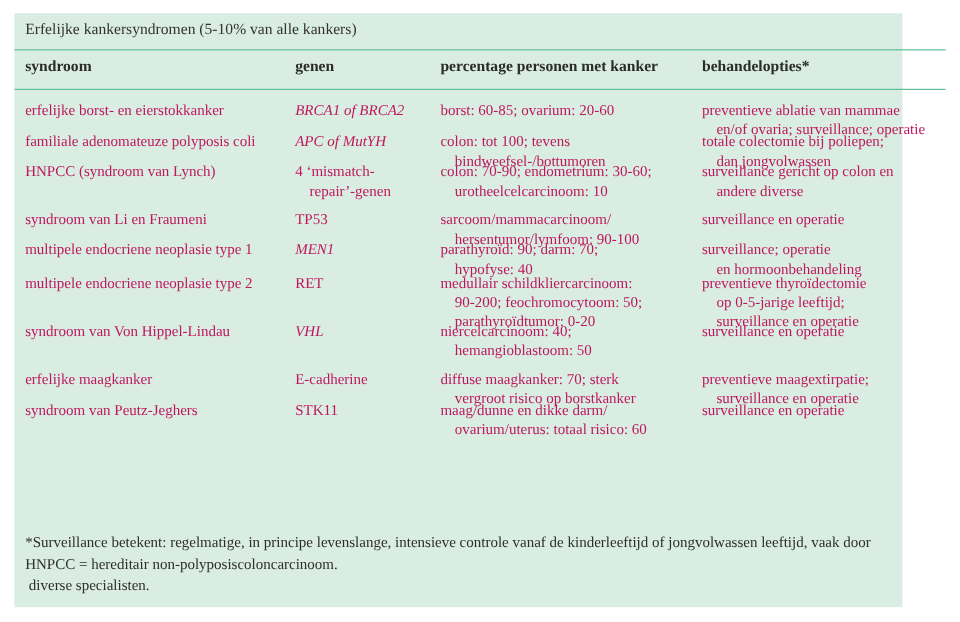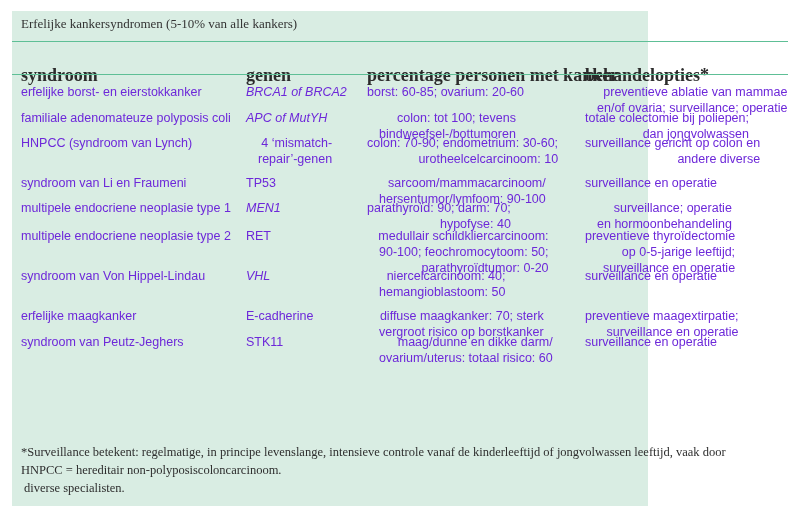--- a/index.html
+++ b/index.html
@@ -11,21 +11,21 @@
       overflow: hidden;
     }
     body {
       font-family: "DejaVu Serif", "Liberation Serif", serif;
       color: #2b2b2b;
     }
     .box {
       position: absolute;
       left: 12px;
       top: 11px;
-      width: 636px;
+      width: 740px;
       height: 495px;
       background: #d9ede3;
     }
     .title {
       position: absolute;
       left: 9px;
       top: 5px;
       font-family: "Liberation Serif", "DejaVu Serif", serif;
       font-size: 13px;
       line-height: 16px;
@@ -36,46 +36,45 @@
       position: absolute;
       left: 0;
       width: 776px;
       height: 1px;
       background: #5ebf96;
     }
     .rule.r1 { top: 30px; }
     .rule.r2 { top: 63px; }
     .hdr {
       position: absolute;
-      top: 56px;
+      top: 36px;
       font-family: "Liberation Serif", "DejaVu Serif", serif;
       font-weight: bold;
-      font-size: 18px;
+      font-size: 13px;
       line-height: 16px;
       color: #2b2b2b;
       white-space: nowrap;
     }
     .c1 { left: 9px; }
     .c2 { left: 234px; }
     .c3 { left: 355px; }
     .c4 { left: 573px; }
     .row {
       position: absolute;
       left: 0;
       width: 776px;
     }
     .cell {
       position: absolute;
       top: 0;
-      font-family: Liberation Sans, sans-serif;
+      font-family: Liberation Serif, serif;
       font-size: 12.5px;
       line-height: 16px;
-      color: #6d28d9;
-      white-space: nowrap;
-      text-align: right;
+      color: #be185d;
+      white-space: nowrap;
     }
     .cell .cont { display: block; padding-left: 12px; }
     .cell .first { display: block; }
     .gene-it { font-style: italic; }
     .footnotes {
       position: absolute;
       left: 9px;
       top: 432px;
       font-family: "Liberation Serif", "DejaVu Serif", serif;
       font-size: 12.5px;
@@ -169,21 +168,21 @@
           <span class="cont">en hormoonbehandeling</span>
         </div>
       </div>
       <div class="row" style="top: 217px;">
         <div class="cell c1">multipele endocriene neoplasie type 2</div>
         <div class="cell c2">
           <span class="first">RET</span>
         </div>
         <div class="cell c3">
           <span class="first">medullair schildkliercarcinoom:</span>
-          <span class="cont">90-100; feochromocytoom: 50;</span>
+          <span class="cont">90-200; feochromocytoom: 50;</span>
           <span class="cont">parathyroïdtumor: 0-20</span>
         </div>
         <div class="cell c4">
           <span class="first">preventieve thyroïdectomie</span>
           <span class="cont">op 0-5-jarige leeftijd;</span>
           <span class="cont">surveillance en operatie</span>
         </div>
       </div>
       <div class="row" style="top: 257px;">
         <div class="cell c1">syndroom van Von Hippel-Lindau</div>

